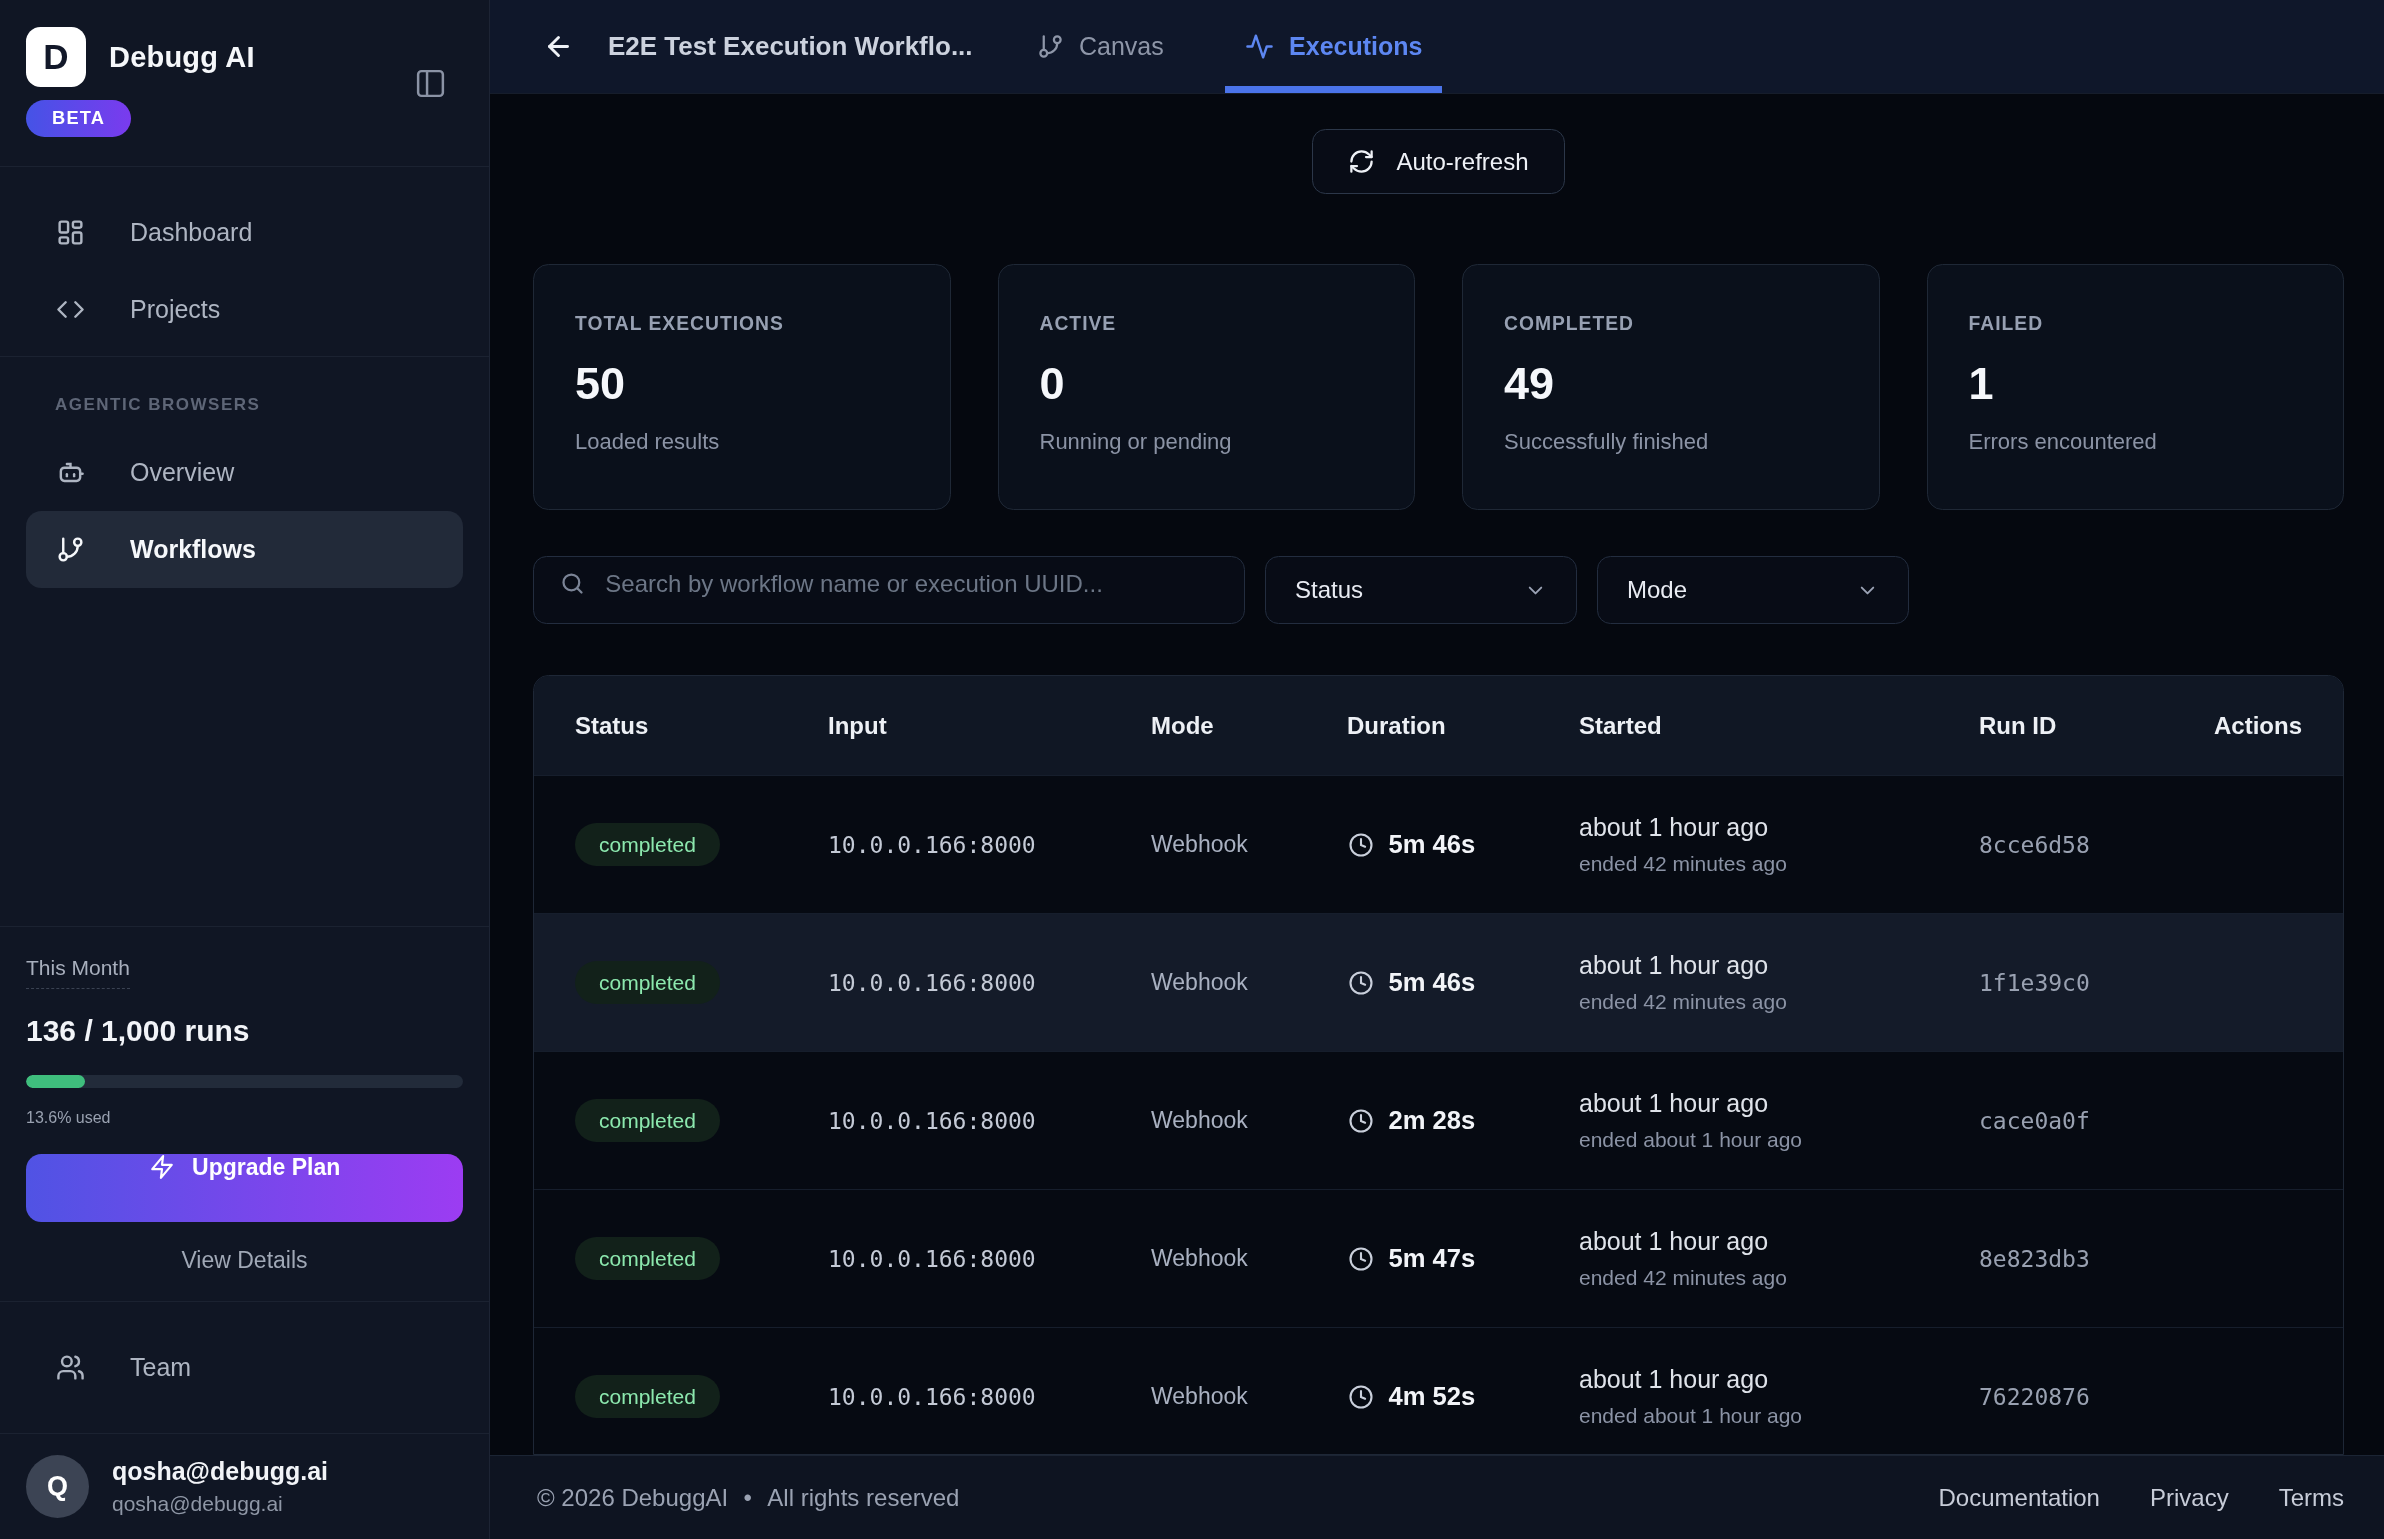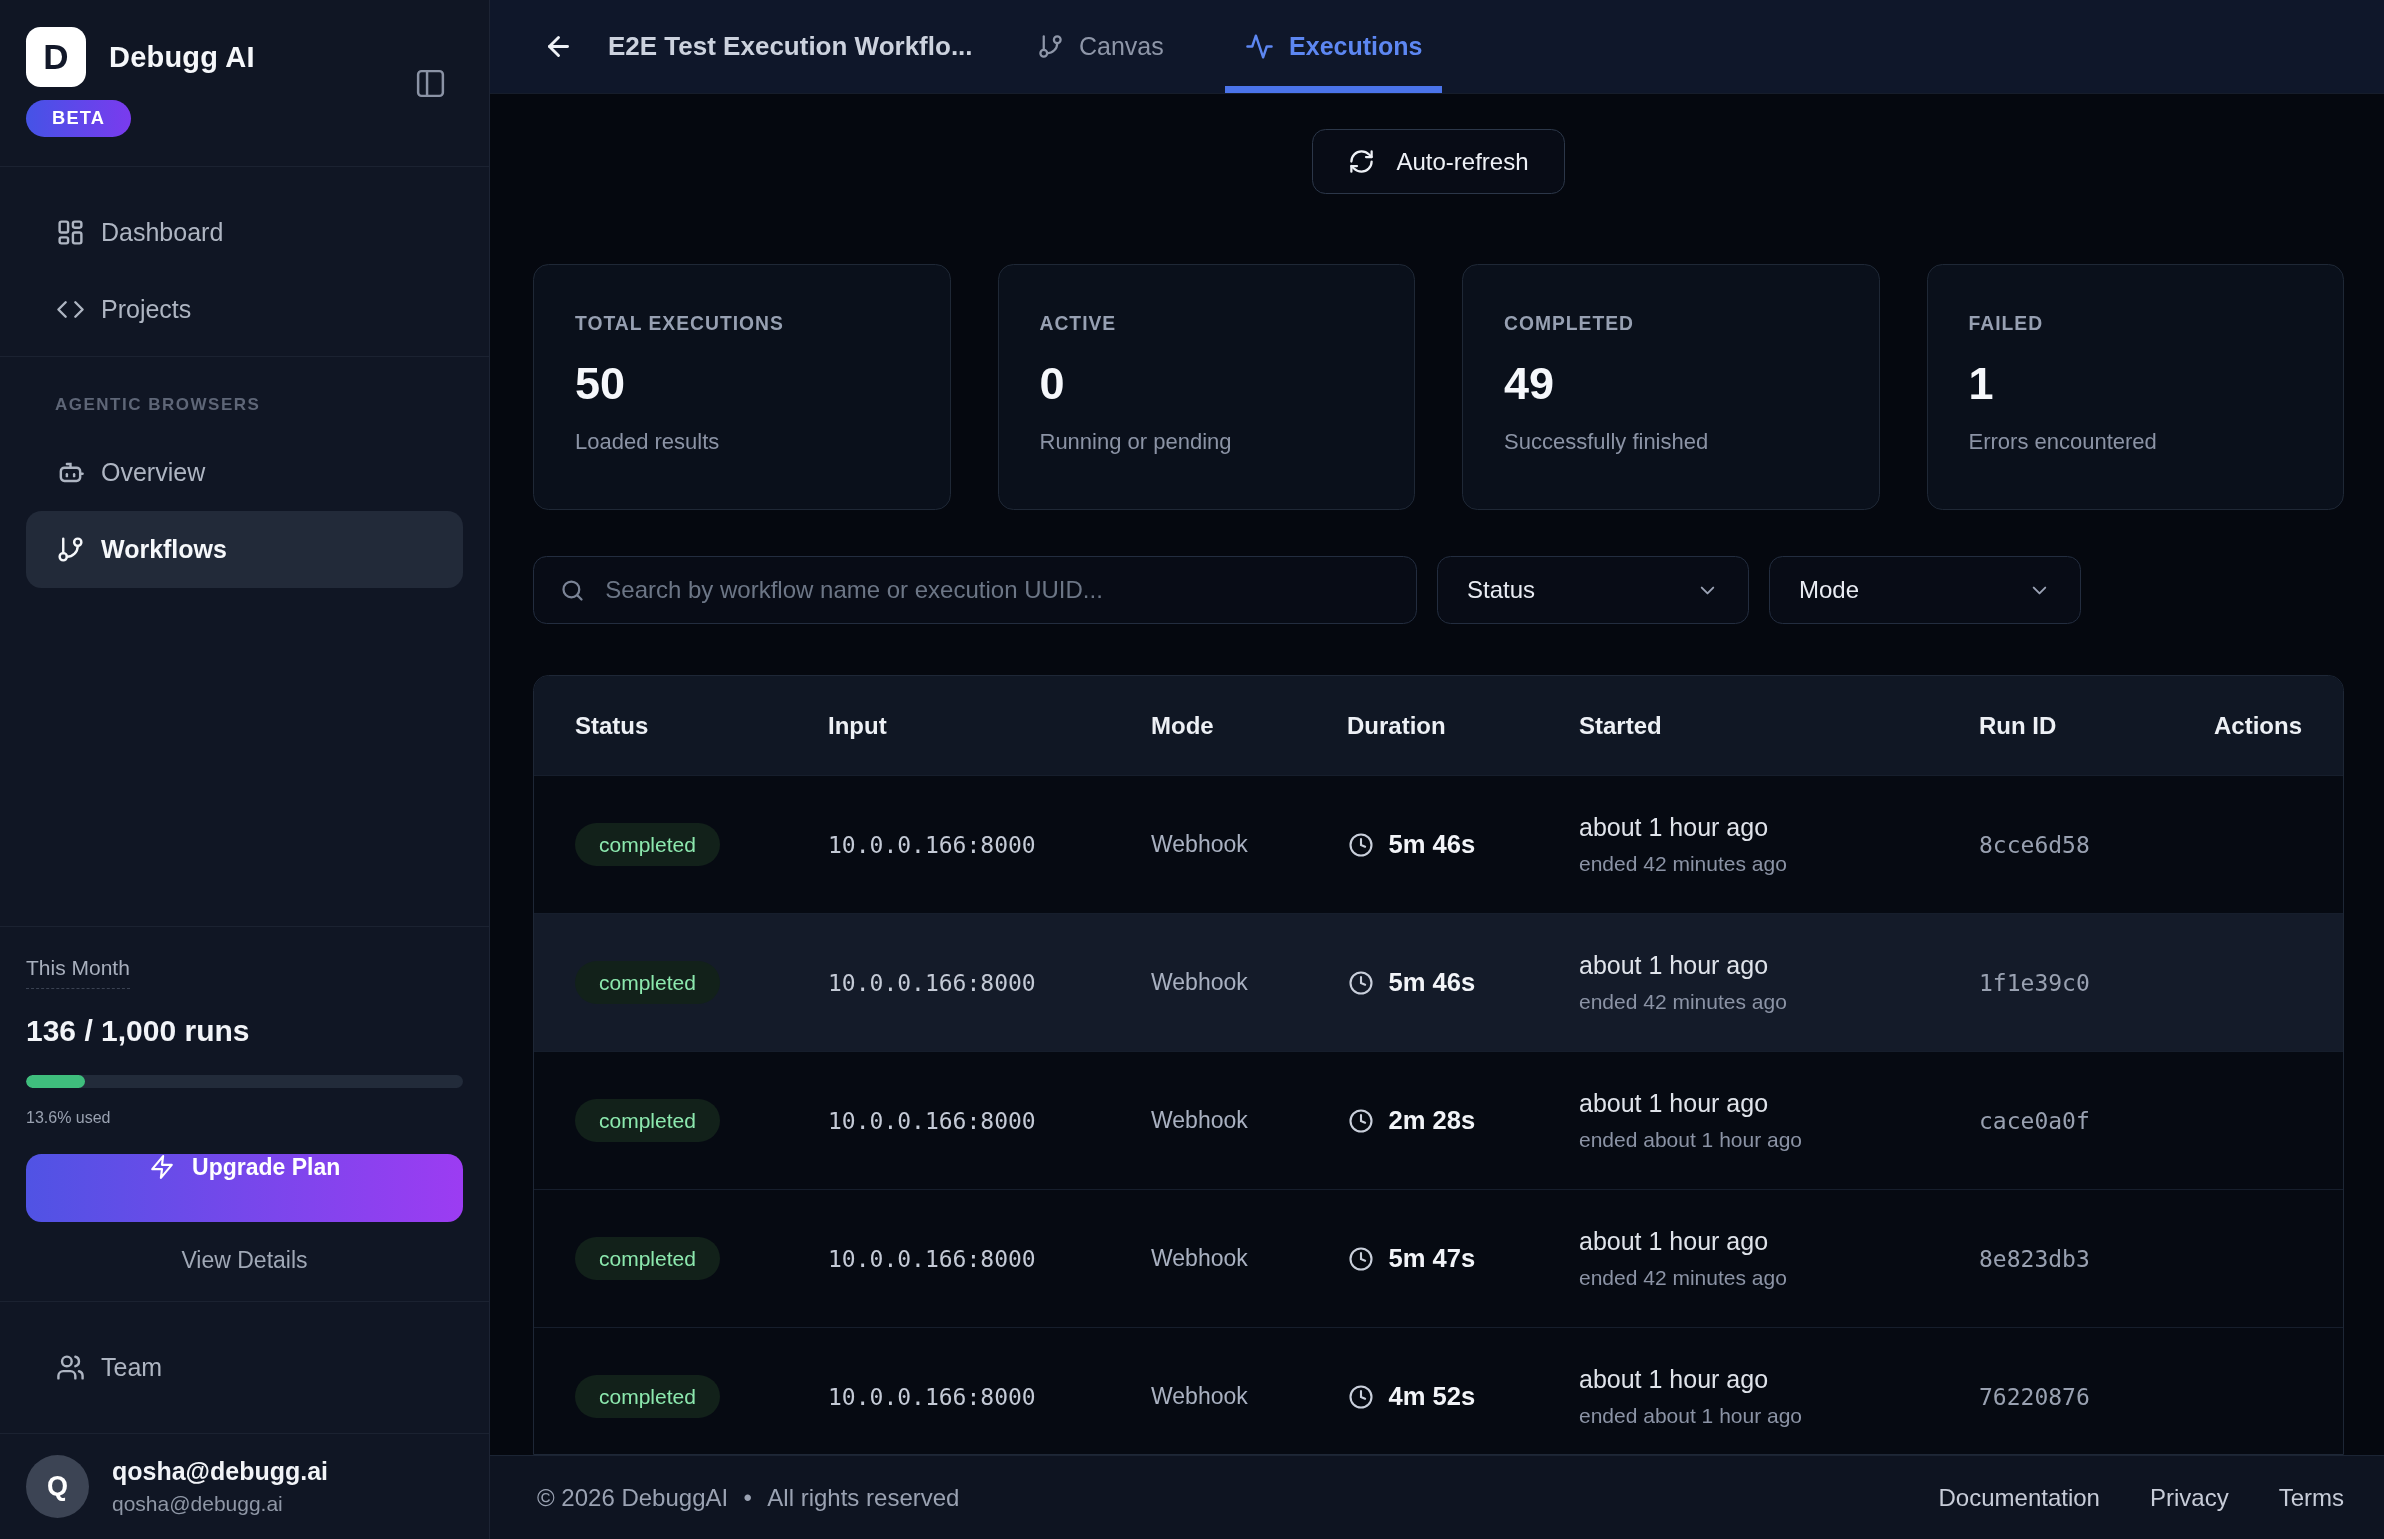--- a/index.html
+++ b/index.html
@@ -14,21 +14,21 @@
   .logo-row { display:flex; align-items:center; gap:23px; }
   .logo-box { width:60px; height:60px; background:#ffffff; border-radius:14.5px; display:grid;
               place-items:center; font-weight:bold; font-size:35px; color:#121829; }
   .brand-name { font-size:29px; font-weight:bold; color:#f5f7fa; letter-spacing:0.2px; }
   .panel-toggle { position:absolute; right:39px; top:64px; width:39px; height:39px; display:grid;
                   place-items:center; color:#8b93a5; cursor:pointer; }
   .beta { margin-top:12.6px; display:inline-block; padding:7.7px 26px; border-radius:19.3px;
           background:linear-gradient(90deg,#4553e6,#7a3bee); color:#fff; font-weight:bold;
           font-size:18.3px; letter-spacing:1.2px; }
   .sb-nav { padding:27px 26px 7.7px; }
-  .nav-item { height:77px; display:flex; align-items:center; gap:15px; padding:0 29px;
+  .nav-item { height:77px; display:flex; align-items:center; gap:44px; padding:0 29px;
               border-radius:15.4px; color:#aeb5c2; font-size:25px; cursor:pointer; }
   .nav-item .ic { width:31px; height:31px; flex:none; display:grid; place-items:center; }
   .nav-item.active { background:#222a39; color:#f6f8fb; font-weight:bold; }
   .sb-div { border-top:1px solid #1b2231; }
   .sb-section { padding:25px 26px 25px; }
   .section-label { padding:0 29px; font-size:17px; font-weight:bold; letter-spacing:1.5px;
                    color:#5e6677; margin:13.5px 0 19.3px; }
   .sb-spacer { flex:1; }
   .usage { padding:0 26px 27px; }
   .usage-period { display:inline-block; font-size:21px; color:#a8afbd; padding-bottom:8.7px;
@@ -70,22 +70,22 @@
                   display:flex; align-items:center; gap:21px; cursor:pointer; }
 
   .stats { margin-top:70px; display:grid; grid-template-columns:repeat(4,1fr); gap:47px; }
   .card { height:246px; background:#0a101b; border:1px solid #1f2836; border-radius:15.4px;
           padding:48px 41px; }
   .card-label { font-size:19.3px; font-weight:bold; letter-spacing:1px; color:#97a0b2; }
   .card-value { margin-top:23px; font-size:45px; font-weight:bold; color:#f5f7fb; }
   .card-sub { margin-top:19.3px; font-size:22px; color:#8b93a5; }
 
   .filters { margin-top:46px; display:flex; gap:20px; }
-  .search-box { width:884px; height:68px; background:#080c16; border:1.4px solid #232d3f;
-                border-radius:13.5px; display:flex; align-items:center; padding:13px 25px; gap:19.3px; }
+  .search-box { width:712px; height:68px; background:#080c16; border:1.4px solid #232d3f;
+                border-radius:13.5px; display:flex; align-items:flex-start; padding:13px 25px; gap:19.3px; }
   .search-box input { flex:1; background:transparent; border:none; outline:none; color:#dde2ec;
                       font-size:24px; font-family:inherit; }
   .search-box input::placeholder { color:#6c7686; }
   .select { width:312px; height:68px; background:#080c16; border:1.4px solid #232d3f;
             border-radius:13.5px; display:flex; align-items:center; justify-content:space-between;
             padding:0 29px; font-size:24px; color:#e9ecf3; cursor:pointer; }
 
   .table { margin-top:51px; flex:1; border:1px solid #1e2736; border-radius:15.4px 15.4px 0 0;
            overflow:hidden; background:#060a12; display:flex; flex-direction:column; }
   .thead, .trow { display:grid; grid-template-columns:253px 323px 196px 232px 400px 229px 1fr;

